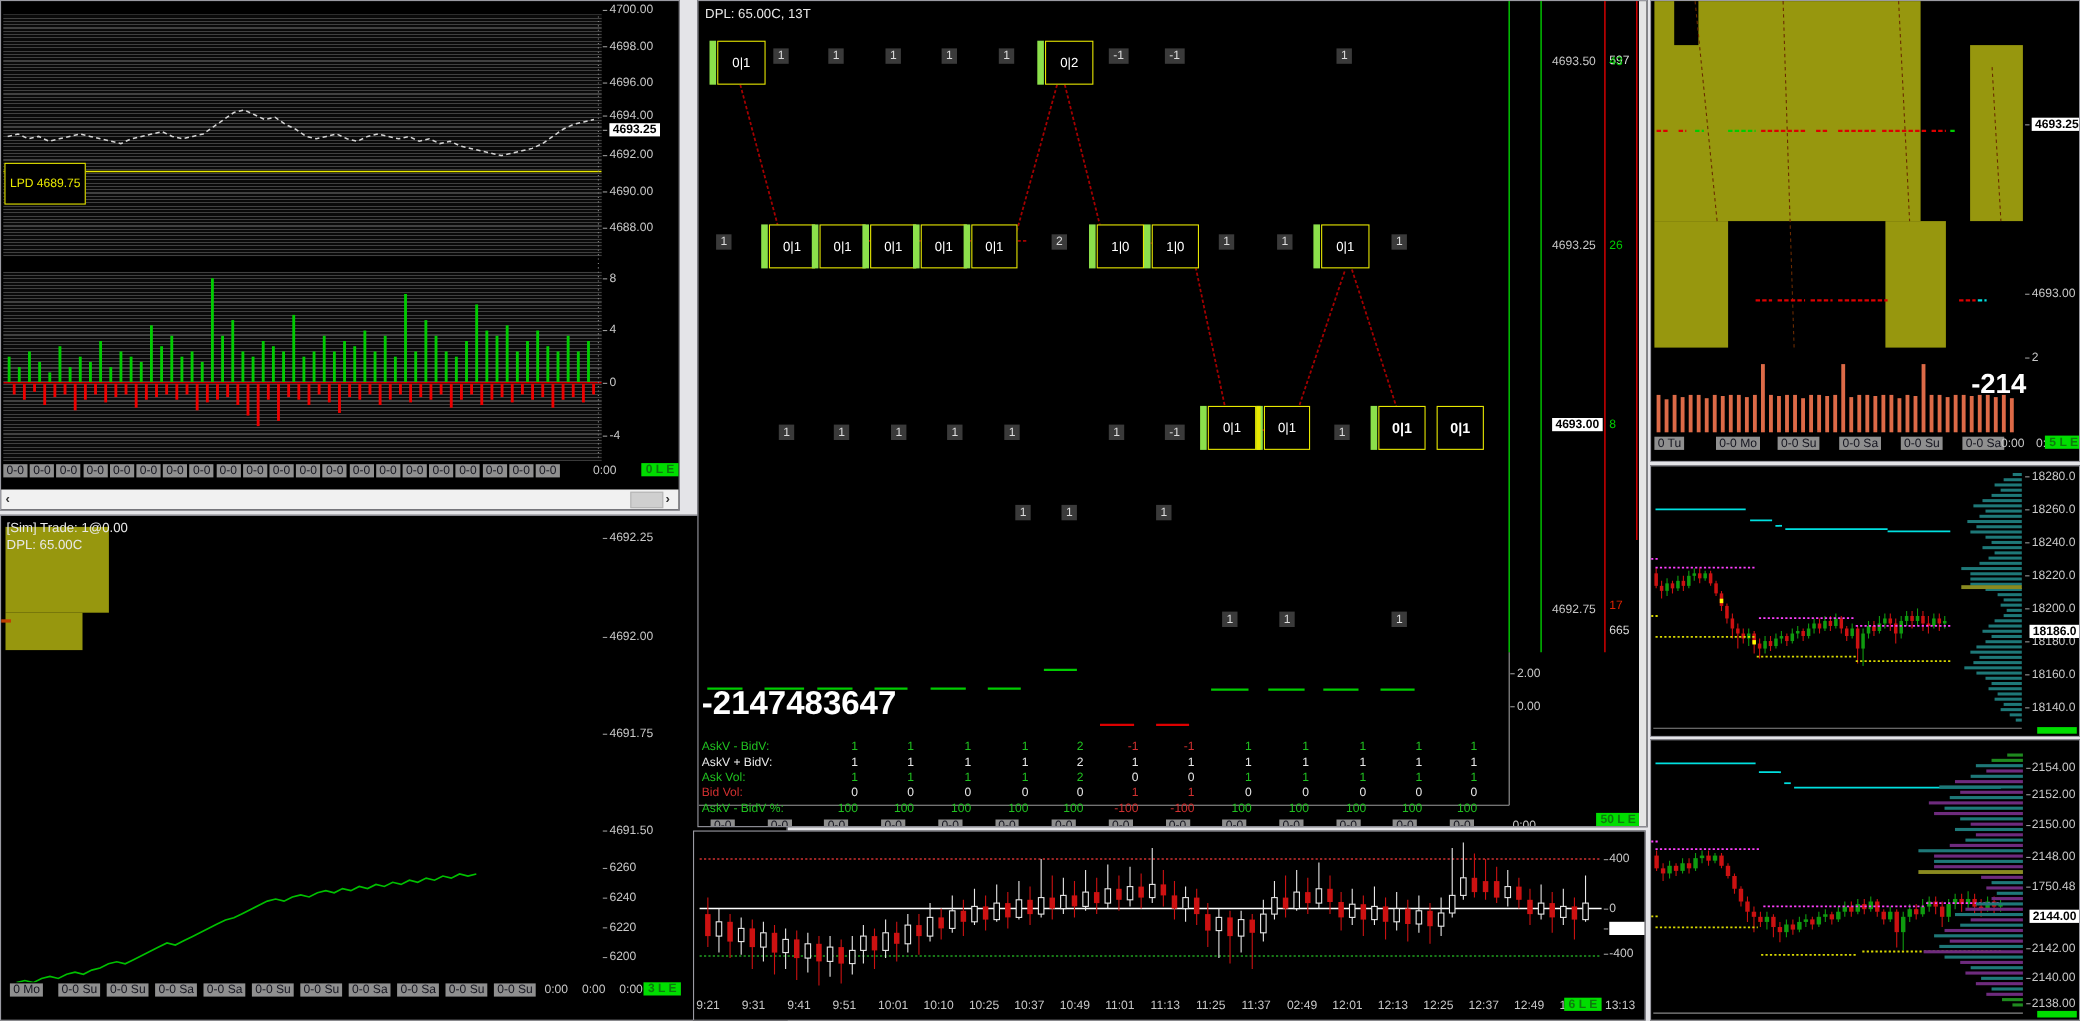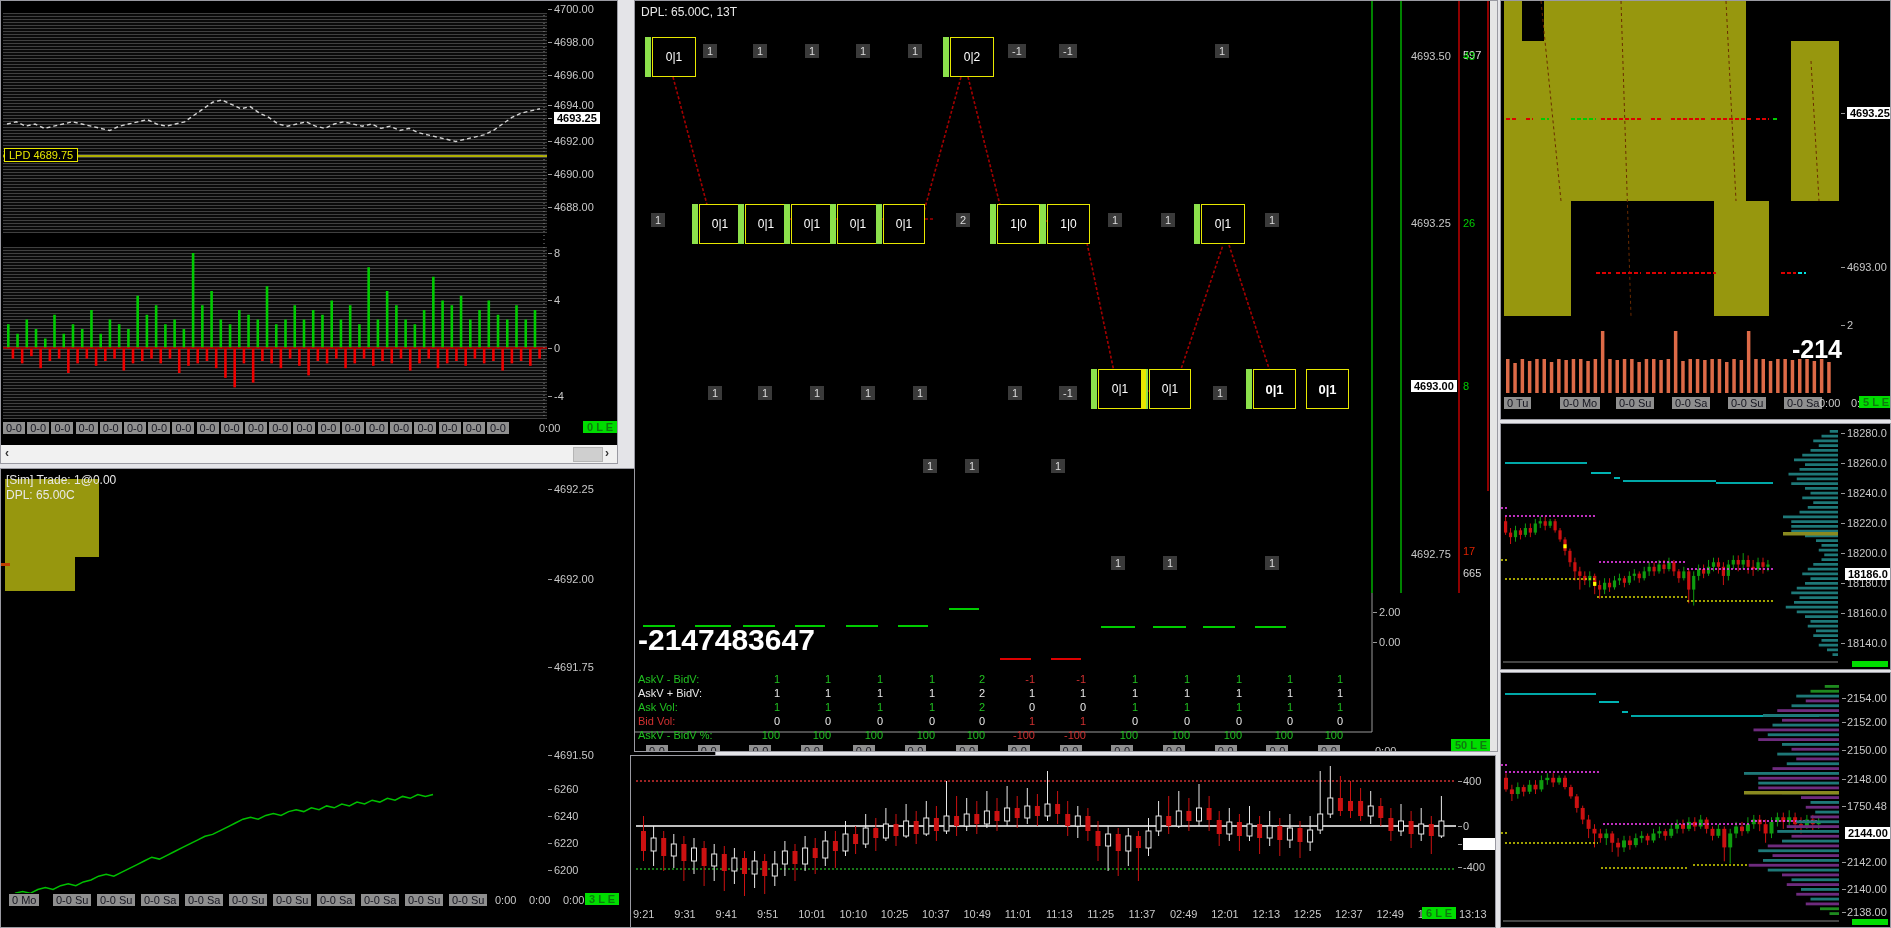--- a/index.html
+++ b/index.html
@@ -14,21 +14,21 @@
   .badge{position:absolute;background:#00DD00;color:#0E7A0E;font-size:11px;font-weight:bold;padding:0 4px;white-space:nowrap;}
   .graycell{position:absolute;background:#3A3A3A;color:#DCDCDC;font-size:11px;padding:1px 4px;}
   .ybox{position:absolute;border:1px solid #E8E800;color:#FFF;font-size:12px;display:flex;align-items:center;justify-content:center;background:#000;box-sizing:border-box;}
   .ybox.bold{font-weight:bold;font-size:13px;}
   .gbar{position:absolute;background:#8CE04B;}
   .title{position:absolute;color:#E8E8E8;font-size:12px;white-space:nowrap;}
   .bignum{position:absolute;color:#FFF;font-weight:bold;white-space:nowrap;}
   .scrollbar{position:absolute;background:#F1F1F1;display:flex;align-items:center;}
   .sb-arrow{position:absolute;color:#333;font-size:12px;font-weight:bold;top:1px;}
   .sb-thumb{position:absolute;background:#CFCFCF;border:1px solid #B5B5B5;}
-  .lpd{position:absolute;color:#E8E800;border:1px solid #E8E800;background:#000;font-size:11px;padding:0 4px;white-space:nowrap;}
+  .lpd{position:absolute;color:#E8E800;border:1px solid #E8E800;background:#000;font-size:11px;padding:12px 4px;white-space:nowrap;}
   svg{position:absolute;left:0;top:0;}
 </style>
 </head>
 <body>
 
 <div id="stage">
 
   <div class="win" id="winA" style="left:0;top:0;width:618px;height:464px;">
       <div class="stripes" style="left: 2px; top: 12px; width: 544px; height: 220px;"></div>
       <div class="stripes" style="left: 2px; top: 246px; width: 544px; height: 172px;"></div>

